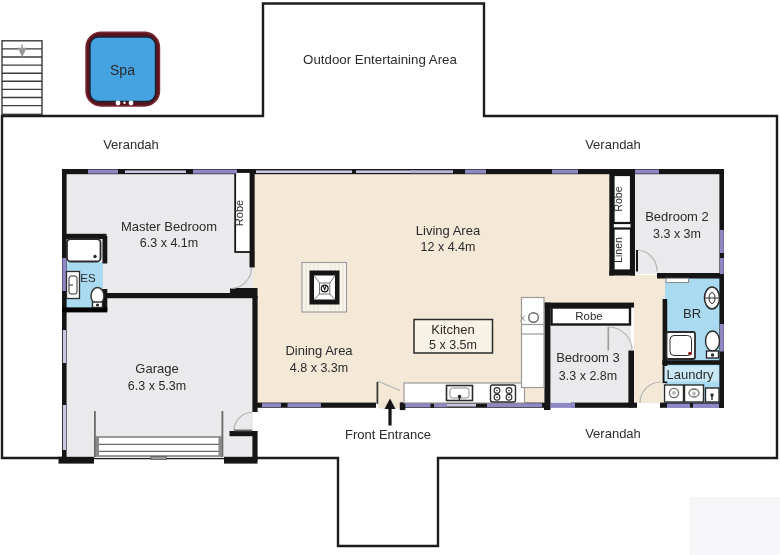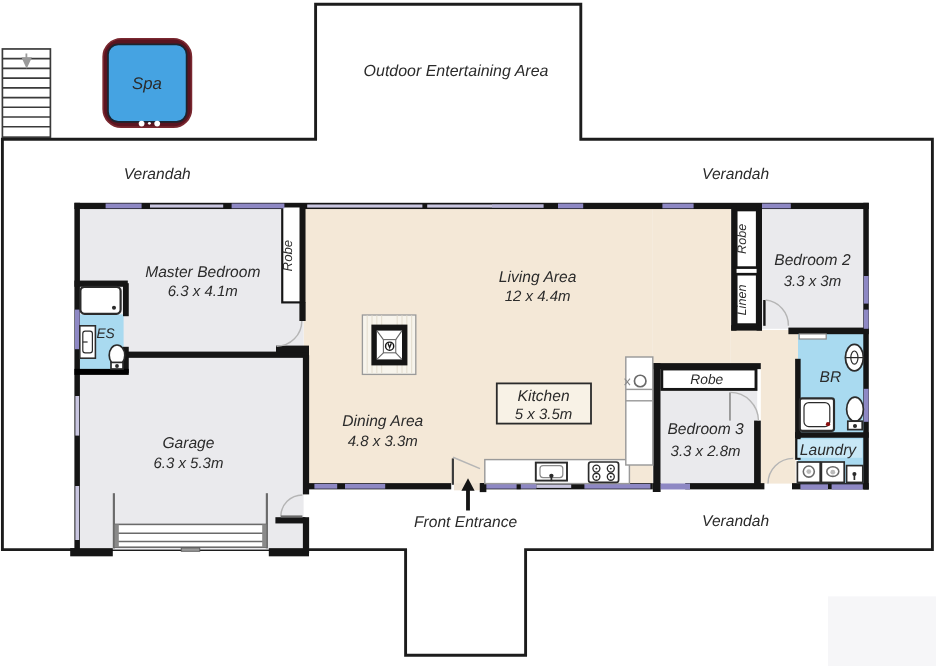--- a/index.html
+++ b/index.html
@@ -1,16 +1,16 @@
 <!DOCTYPE html>
 <html><head>
 <meta charset="utf-8">
 <style>
   html,body{margin:0;padding:0;background:#ffffff;}
-  .wrap{position:relative;width:780px;height:555px;background:#ffffff;overflow:hidden;font-style:italic;}
+  .wrap{position:relative;width:780px;height:555px;background:#ffffff;overflow:hidden;}
   svg{position:absolute;left:0;top:0;}
   text{font-family:"Liberation Sans",sans-serif;fill:#2b2b2b;}
 </style>
 </head>
 <body>
 <div class="wrap">
 <svg width="780" height="555" viewBox="0 0 780 555">
 
 <path d="M2,116 H263 V3.5 H484 V116 H777 V458 H438 V546 H338 V458 H2 Z" fill="#ffffff" stroke="#1c1c1c" stroke-width="2.4" stroke-linejoin="miter"></path>
 

